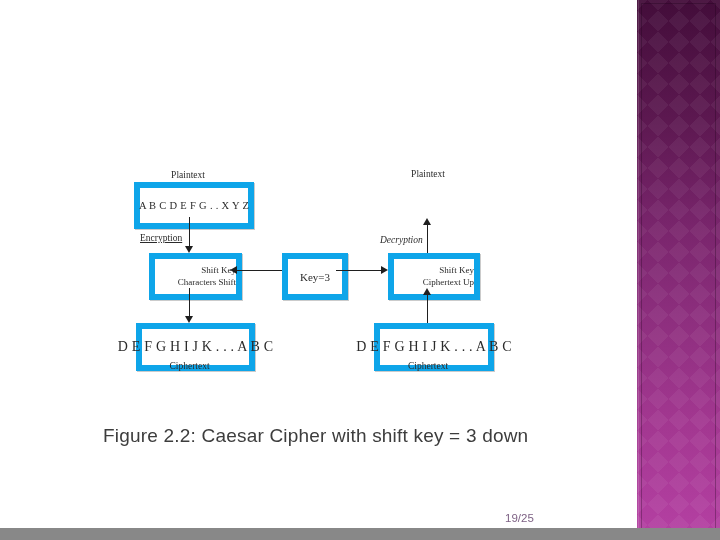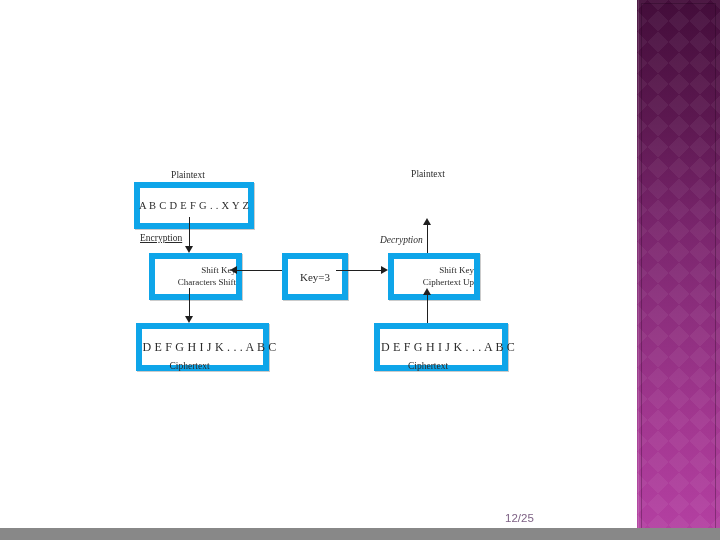--- a/index.html
+++ b/index.html
@@ -28,21 +28,21 @@
     filter:blur(0.3px); color:#2b2b2b; font-family:"Liberation Serif", serif;}
   .dbox{
     position:absolute; border:6px solid #0ea5e9; background:#fff;
     display:flex; flex-direction:column; align-items:center; justify-content:center;
     text-align:center; white-space:nowrap;
     box-shadow:1px 1px 0 rgba(140,140,140,0.45);
   }
   .dlabel{ position:absolute; font-size:9.5px; white-space:nowrap; }
   .centered{ text-align:center; }
   .alpha{ font-size:10.5px; letter-spacing:0.3px; }
-  .alpha-sm{ font-size:12px; letter-spacing:0.2px;padding-left:14px; }
+  .alpha-sm{ font-size:14px; letter-spacing:0.2px; }
   .twoline{ font-size:9px; line-height:11.5px;align-items:flex-end; }
   .keytext{ font-size:11px; }
   .dline{ position:absolute; background:#1f1f1f; }
   .ah{ position:absolute; width:0; height:0; }
   .ah-down{ border-left:4px solid transparent; border-right:4px solid transparent; border-top:7px solid #1f1f1f; }
   .ah-up{ border-left:4px solid transparent; border-right:4px solid transparent; border-bottom:7px solid #1f1f1f; }
   .ah-left{ border-top:4px solid transparent; border-bottom:4px solid transparent; border-right:7px solid #1f1f1f; }
   .ah-right{ border-top:4px solid transparent; border-bottom:4px solid transparent; border-left:7px solid #1f1f1f; }
   
   #caption{
@@ -95,21 +95,22 @@
       <span>Ciphertext Up</span>
     </div>
 
     <div class="ah ah-up" style="left:423px; top:288px;"></div>
     <div class="dline" style="left:427px; top:294px; width:1px; height:29px;"></div>
 
     <div class="dbox alpha-sm" style="left:374px; top:323px; width:108px; height:36px;">D E F G H I J K . . . A B C</div>
     <div class="dlabel centered" style="left:374px; top:361px; width:108px;">Ciphertext</div>
   </div>
 
+  <div id="caption">Figure 2.2: Caesar Cipher with shift key = 3 down</div>
 
-  <div id="pagenum">12/25</div>
+  <div id="pagenum">19/25</div>
 
   <div id="sidebar">
     <div class="edge-highlight"></div>
     <div class="frame"></div>
   </div>
 
 </div>
 
 </body></html>

